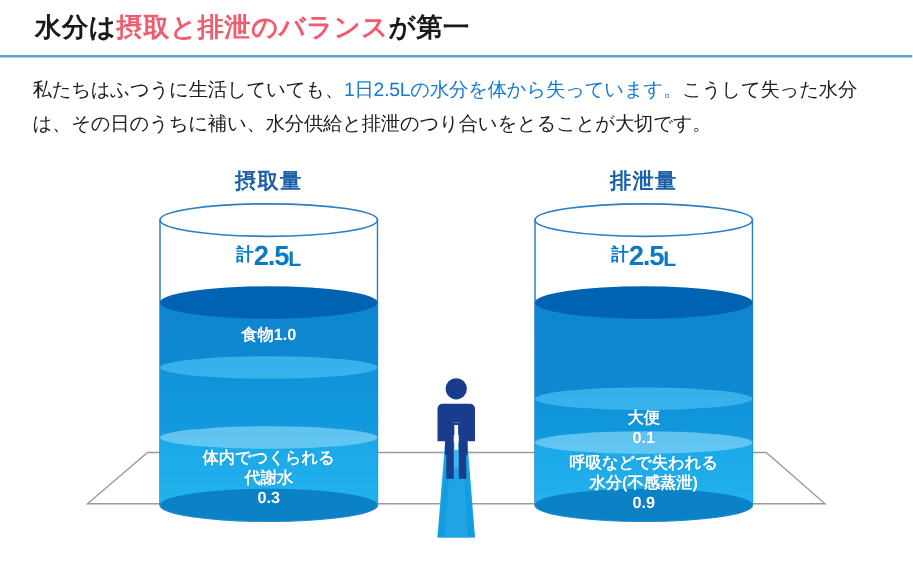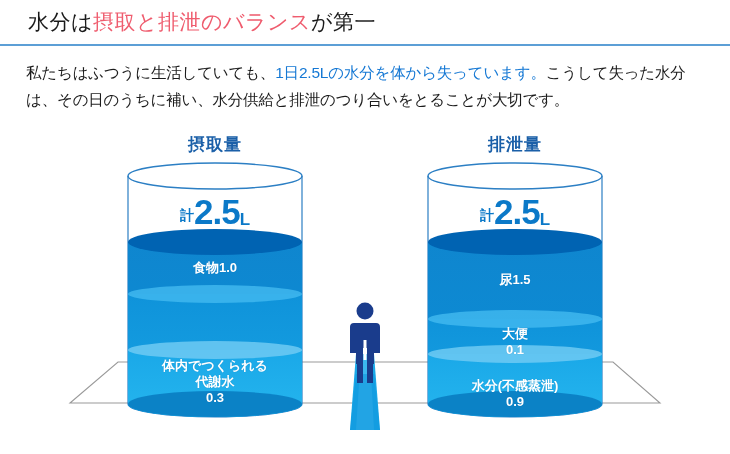--- a/index.html
+++ b/index.html
@@ -8,21 +8,21 @@
     background:#ffffff;
     font-family:"Liberation Sans","DejaVu Sans",sans-serif;
     overflow:hidden;
     position:relative;
   }
   .page{position:relative;width:730px;height:454px;}
 
   
   .title{
     position:absolute;left:28px;top:8px;
-    font-size:21px;font-weight:normal;letter-spacing:.5px;
+    font-size:21px;font-weight:bold;letter-spacing:.5px;
     color:#1a1a1a;white-space:nowrap;
   }
   .title .accent{color:#ef5c6e;}
 
   .rule{
     position:absolute;left:0px;top:44px;width:730px;height:2px;
     background:#5c9fd6;
   }
 
   
@@ -50,21 +50,21 @@
 
   .cyl svg{position:absolute;left:0;top:0;}
 
   
   .total{
     position:absolute;left:0;top:32px;width:176px;
     text-align:center;color:#0b79c8;white-space:nowrap;
     line-height:1;
   }
   .total .kei{font-size:14px;font-weight:bold;vertical-align:4px;letter-spacing:0;}
-  .total .num{font-size:35px;font-weight:bold;letter-spacing:-1px;}
+  .total .num{font-size:22px;font-weight:bold;letter-spacing:-1px;}
   .total .unit{font-size:17px;font-weight:bold;vertical-align:-1px;}
 
   
   .seg-label{
     position:absolute;width:176px;text-align:center;
     color:#ffffff;font-weight:bold;font-size:13px;line-height:1.22;
     letter-spacing:0px;text-shadow:0 0 1px rgba(0,60,120,.25);
   }
 
   
@@ -174,29 +174,26 @@
         <ellipse cx="88" cy="157" rx="87" ry="9" fill="#3fb7ef" opacity="0.85"></ellipse>
         <ellipse cx="88" cy="192" rx="87" ry="9" fill="#6ecaf3" opacity="0.85"></ellipse>
 
         <ellipse cx="88" cy="14" rx="87" ry="13" fill="none" stroke="#2c7fc4" stroke-width="1.4"></ellipse>
       </svg>
 
       <div class="total">
         <span class="kei">計</span><span class="num">2.5</span><span class="unit">L</span>
       </div>
 
-      <div class="seg-label" style="top:110px;">
-        <span>尿1.5</span>
-      </div>
       <div class="seg-label" style="top:164px;">
         <span>大便</span><br>
         <span>0.1</span>
       </div>
       <div class="seg-label" style="top:200px;">
-        <br>
+        <span>呼吸などで失われる</span><br>
         <span>水分(不感蒸泄)</span><br>
         <span>0.9</span>
       </div>
     </div>
   </div>
 
   <svg class="person" width="70" height="145" viewBox="0 0 70 145">
 
     <polygon points="26,56 44,56 50,132 20,132" fill="#1aa8e8"></polygon>
     <polygon points="31,56 40,56 44,132 26,132" fill="#3fb9ef" opacity="0.9"></polygon>

